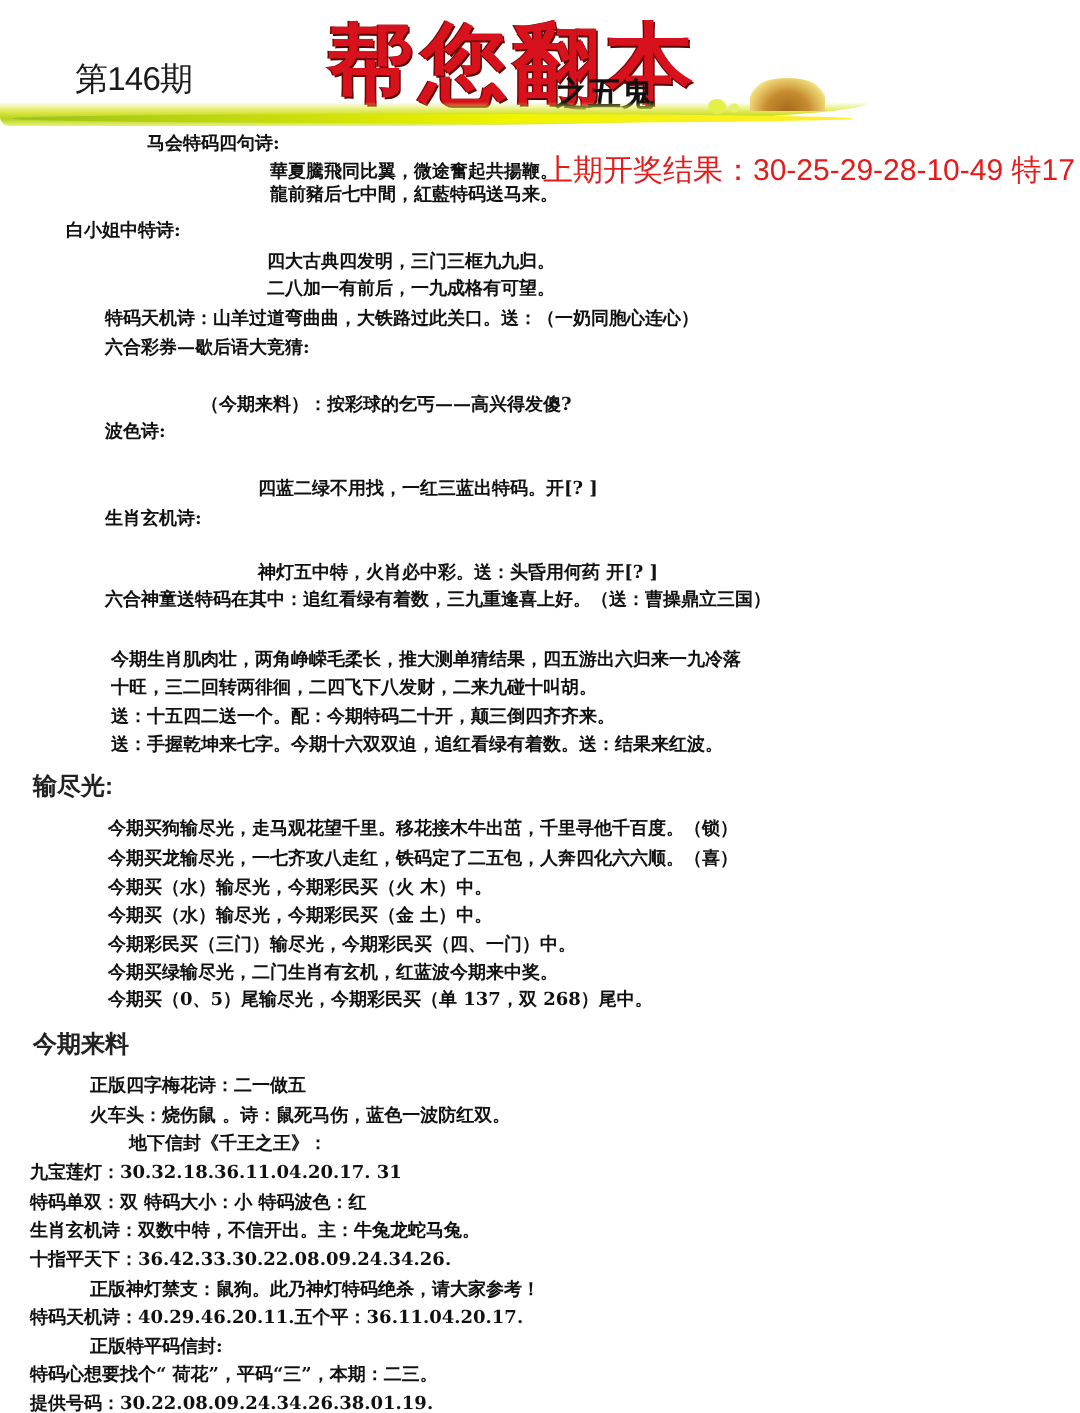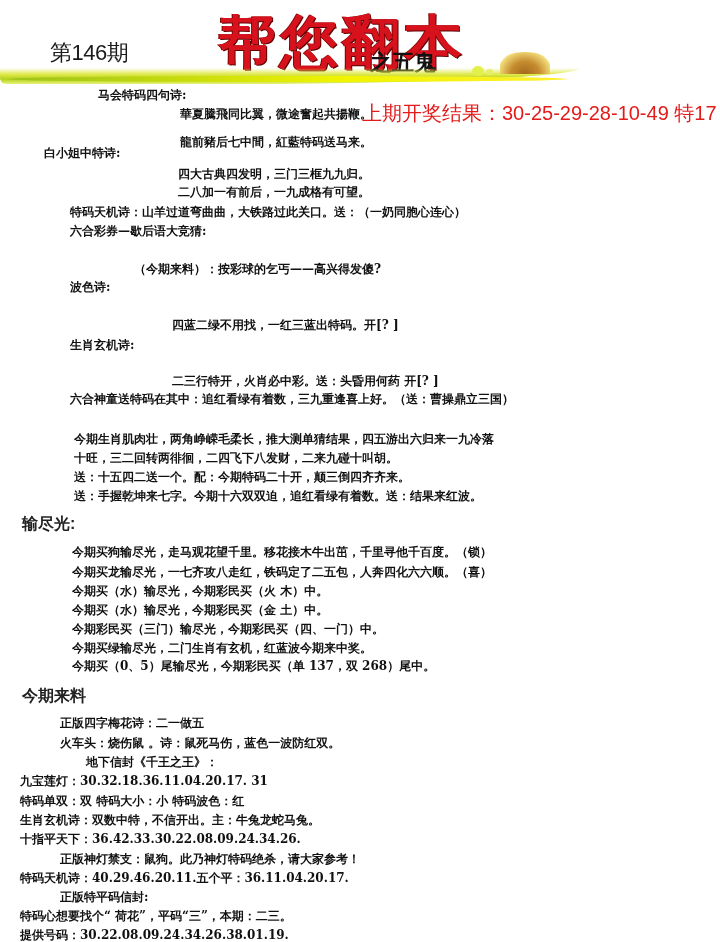--- a/index.html
+++ b/index.html
@@ -37,31 +37,31 @@
 <div class="abs subtitle">之五鬼</div>
 <div class="abs banner"></div>
 <div class="abs banner2"></div>
 <div class="abs mound"></div>
 <div class="abs dot1"></div>
 <div class="abs dot2"></div>
 <div class="abs red-result">上期开奖结果：30-25-29-28-10-49  特17</div>
 
 <div class="abs t" style="left:98px; top:86px;">马会特码四句诗:</div>
 <div class="abs t" style="left:180px; top:105px;">華夏騰飛同比翼，微途奮起共揚鞭。</div>
-<div class="abs t" style="left:180px; top:133px;">龍前豬后七中間，紅藍特码送马来。</div>
+<div class="abs t" style="left:180px; top:120px;">龍前豬后七中間，紅藍特码送马来。</div>
 <div class="abs t" style="left:44px; top:144px;">白小姐中特诗:</div>
 <div class="abs t" style="left:178px; top:165px;">四大古典四发明，三门三框九九归。</div>
 <div class="abs t" style="left:178px; top:183px;">二八加一有前后，一九成格有可望。</div>
 <div class="abs t" style="left:70px; top:203px;">特码天机诗：山羊过道弯曲曲，大铁路过此关口。送：（一奶同胞心连心）</div>
 <div class="abs t" style="left:70px; top:222px;">六合彩券—歇后语大竞猜:</div>
 <div class="abs t" style="left:134px; top:260px;">（今期来料）：按彩球的乞丐——高兴得发傻?</div>
 <div class="abs t" style="left:70px; top:278px;">波色诗:</div>
 <div class="abs t" style="left:172px; top:316px;">四蓝二绿不用找，一红三蓝出特码。开[? ]</div>
 <div class="abs t" style="left:70px; top:336px;">生肖玄机诗:</div>
-<div class="abs t" style="left:172px; top:372px;">二三行特开，火肖必中彩。送：头昏用何药     开[? ]</div>
+<div class="abs t" style="left:172px; top:372px;">神灯五中特，火肖必中彩。送：头昏用何药     开[? ]</div>
 <div class="abs t" style="left:70px; top:390px;">六合神童送特码在其中：追红看绿有着数，三九重逢喜上好。（送：曹操鼎立三国）</div>
 <div class="abs t" style="left:74px; top:430px;">今期生肖肌肉壮，两角峥嵘毛柔长，推大测单猜结果，四五游出六归来一九冷落</div>
 <div class="abs t" style="left:74px; top:449px;">十旺，三二回转两徘徊，二四飞下八发财，二来九碰十叫胡。</div>
 <div class="abs t" style="left:74px; top:468px;">送：十五四二送一个。配：今期特码二十开，颠三倒四齐齐来。</div>
 <div class="abs t" style="left:74px; top:487px;">送：手握乾坤来七字。今期十六双双迫，追红看绿有着数。送：结果来红波。</div>
 
 <div class="abs h2" style="left:22px; top:514px;">输尽光:</div>
 <div class="abs t" style="left:72px; top:543px;">今期买狗输尽光，走马观花望千里。移花接木牛出茁，千里寻他千百度。（锁）</div>
 <div class="abs t" style="left:72px; top:563px;">今期买龙输尽光，一七齐攻八走红，铁码定了二五包，人奔四化六六顺。（喜）</div>
 <div class="abs t" style="left:72px; top:582px;">今期买（水）输尽光，今期彩民买（火  木）中。</div>

